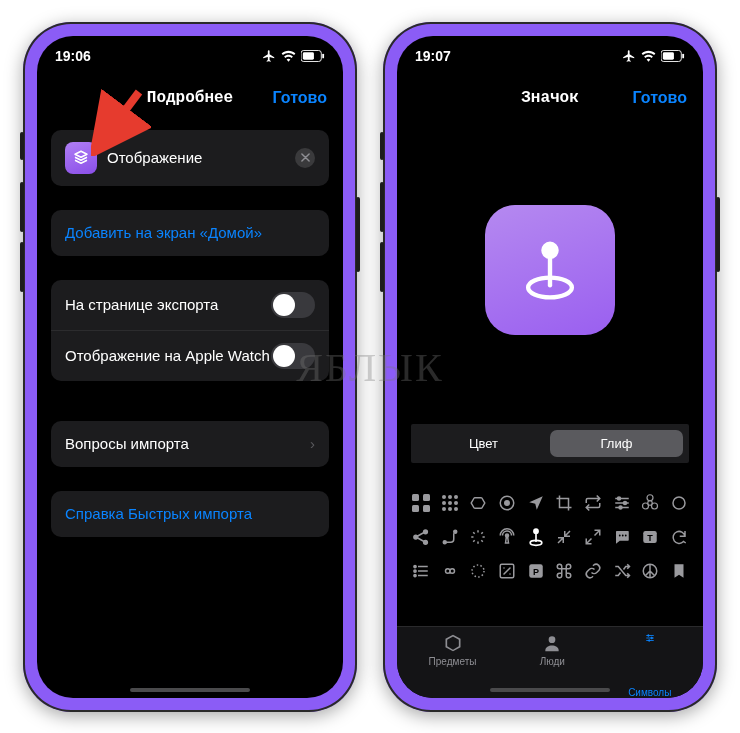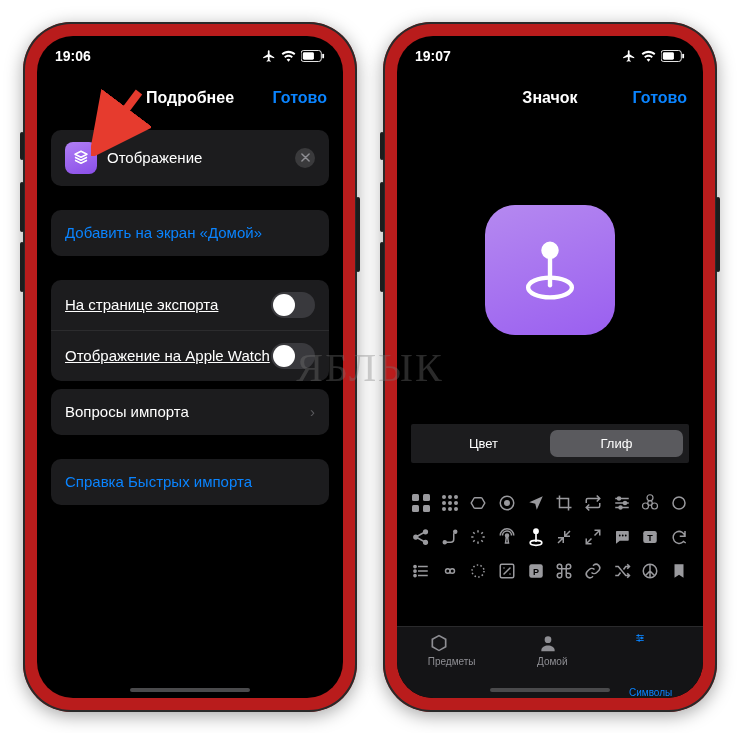--- a/index.html
+++ b/index.html
@@ -1,20 +1,20 @@
 <!DOCTYPE html>
 <html><head>
 <meta charset="utf-8">
 <style>
   * { box-sizing: border-box; margin: 0; padding: 0; font-family: -apple-system, "Helvetica Neue", Arial, sans-serif; }
   body { background: #fff; width: 740px; height: 733px; position: relative; }
   .canvas { position:absolute; inset:0; display:flex; justify-content:center; align-items:center; gap:26px; }
   .phone {
     width: 334px; height: 690px;
-    background: #b91c1c; border-radius: 48px;
+    background: #8b5cf6; border-radius: 48px;
     padding: 14px; position: relative;
     box-shadow: 0 0 0 2px #2a2a2a inset, 0 4px 18px rgba(0,0,0,.35);
   }
   
   .btn-l1,.btn-l2,.btn-l3,.btn-r{position:absolute;background:#1d1d1d;border-radius:3px;}
   .btn-l1{ left:-3px; top:110px; width:4px; height:28px;}
   .btn-l2{ left:-3px; top:160px; width:4px; height:50px;}
   .btn-l3{ left:-3px; top:220px; width:4px; height:50px;}
   .btn-r{ right:-3px; top:175px; width:4px; height:75px;}
   .screen {
@@ -22,29 +22,29 @@
     overflow: hidden; position: relative; color:#fff;
   }
   .notch {
     position:absolute; top:0; left:50%; transform:translateX(-50%);
     width: 150px; height: 26px; background:#000; border-radius: 0 0 16px 16px; z-index:5;
   }
   .status { display:flex; justify-content:space-between; align-items:center; height:40px; padding:0 18px; font-size:14px; font-weight:600;}
   .status-right { display:flex; align-items:center; gap:5px; font-size:13px;}
   .status-right svg { display:block; }
   .navbar { display:flex; align-items:center; justify-content:center; height:44px; position:relative; padding:0 14px;}
-  .nav-title { font-size:16px; font-weight:600;}
+  .nav-title { font-size:16px; font-weight:600;font-family:Liberation Mono, monospace;}
   .nav-action { position:absolute; right:16px; color:#0a84ff; font-size:16px; font-weight:600;}
   .content { padding: 10px 14px; }
   .row {
     background:#1c1c1e; border-radius:10px; padding:12px 14px; display:flex; align-items:center;
     margin-bottom:24px; min-height:46px; justify-content:space-between;
   }
   .row.tight{margin-bottom:0; border-radius:0;}
-  .group { border-radius:10px; overflow:hidden; margin-bottom:8px;text-decoration:underline;}
+  .group { border-radius:10px; overflow:hidden; margin-bottom:40px;}
   .group .row{ border-bottom:1px solid #2c2c2e;}
   .group .row:last-child{border-bottom:none;}
   .row-label{ font-size:15px; }
   .link { color:#0a84ff; }
   .clear-btn { width:20px;height:20px;border-radius:50%;background:#3a3a3c;display:flex;align-items:center;justify-content:center;color:#8e8e93;font-size:12px;}
   .icon-chip{
     width:32px;height:32px;border-radius:8px;
     background:linear-gradient(160deg,#b07ff5,#8a4ee8);
     display:flex;align-items:center;justify-content:center;margin-right:10px;
   }
@@ -69,21 +69,21 @@
   .glyph-grid{ padding:4px 12px; }
   .glyph-row{ display:flex; justify-content:space-between; margin-bottom:10px;}
   .glyph{ width:24px;height:24px; display:flex;align-items:center;justify-content:center; color:#9a9a9e; }
   .glyph svg{display:block;}
   .glyph.sel{ color:#fff;}
   .tabbar{
     position:absolute; bottom:0; left:0; right:0; height:72px;
     background:#141416; border-top:1px solid #2a2a2c;
     display:flex; justify-content:space-around; padding-top:6px;
   }
-  .tab{ display:flex; flex-direction:column; gap:3px; font-size:10px; color:#8e8e93;}
+  .tab{ display:flex; flex-direction:column; align-items:center; gap:3px; font-size:10px; color:#8e8e93;}
   .tab.active{ color:#0a84ff;gap:44px;}
   .home-ind{position:absolute;bottom:6px;left:50%;transform:translateX(-50%);width:120px;height:4px;border-radius:3px;background:#4a4a4c;}
   
   .watermark{
     position:absolute; top:50%; left:50%; transform:translate(-50%,-50%);
     font-size:40px; color:rgba(120,120,120,.35); letter-spacing:2px; pointer-events:none;
     font-family: Georgia, serif;
   }
 </style>
 </head>
@@ -424,21 +424,21 @@
           <svg width="22" height="20" viewBox="0 0 24 24" fill="currentColor">
               <path d="M12 2l9 5v10l-9 5-9-5V7l9-5zm0 2.3L5 8v8l7 4 7-4V8l-7-3.7z"></path>
             </svg>
           <span>Предметы</span>
         </div>
         <div class="tab">
           <svg width="22" height="20" viewBox="0 0 24 24" fill="currentColor">
               <circle cx="12" cy="8" r="4"></circle>
               <path d="M4 21c0-4 4-6 8-6s8 2 8 6v1H4v-1z"></path>
             </svg>
-          <span>Домой</span>
+          <span>Люди</span>
         </div>
         <div class="tab active">
           <svg width="22" height="20" viewBox="0 0 24 24" fill="none" stroke="currentColor" stroke-width="2">
               <path d="M3 6h18M3 12h18M3 18h18"></path>
               <circle cx="8" cy="6" r="2" fill="currentColor"></circle>
               <circle cx="16" cy="12" r="2" fill="currentColor"></circle>
               <circle cx="10" cy="18" r="2" fill="currentColor"></circle>
             </svg>
           <span>Символы</span>
         </div>

